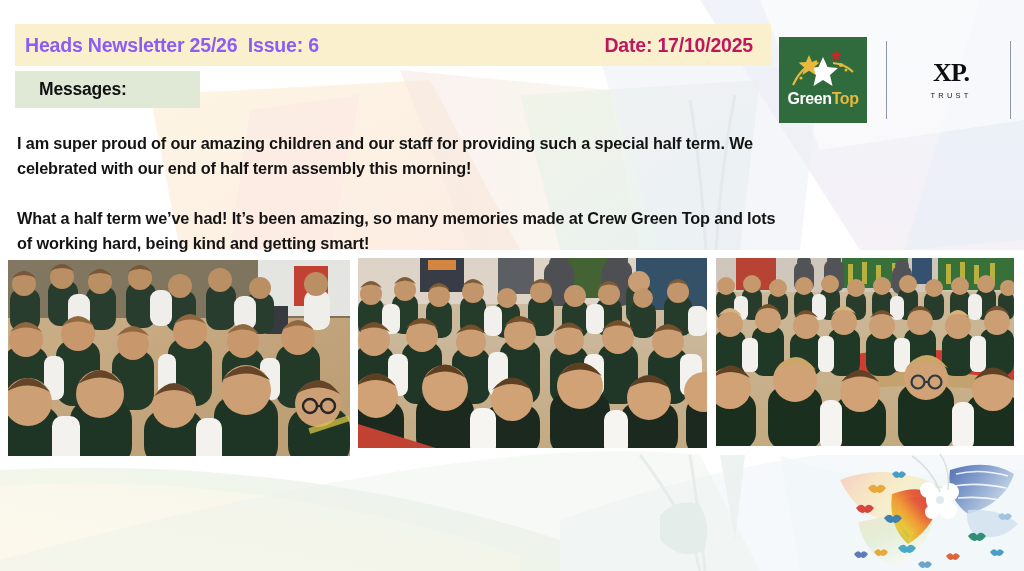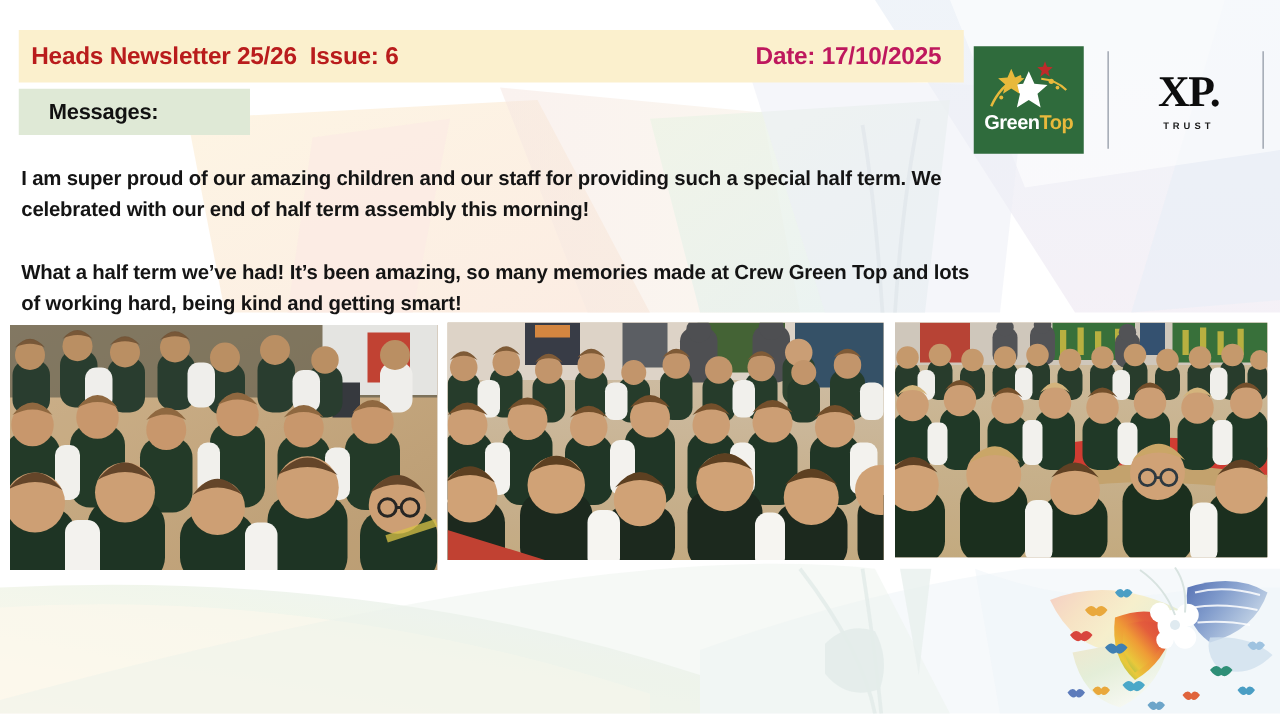--- a/index.html
+++ b/index.html
@@ -32,21 +32,21 @@
     width: 756px;
     height: 42px;
     background: #fbf0cd;
     display: flex;
     align-items: center;
     padding: 0 14px 0 10px;
   }
   .header-title {
     font-size: 19.5px;
     font-weight: bold;
-    color: #b91c1c;
+    color: #8b5cf6;
     letter-spacing: -0.2px;
     white-space: pre;
   }
   .header-date {
     margin-left: auto;
     font-size: 19.5px;
     font-weight: bold;
     color: #be185d;
     letter-spacing: -0.2px;
     padding-right: 4px;
@@ -128,30 +128,30 @@
   .divider-2 { margin-left: 17px; }
 
   .xp-logo {
     flex: none;
     margin-left: 22px;
     width: 84px;
     text-align: center;
   }
   .xp-mark {
     font-family: "Liberation Serif", serif;
-    font-size: 35px;
+    font-size: 26px;
     font-weight: bold;
     color: #0d0d0d;
     line-height: 1;
     letter-spacing: -1px;
   }
   .xp-trust {
     margin-top: 5px;
     font-size: 7.5px;
-    font-weight: bold;
+    font-weight: normal;
     letter-spacing: 3.2px;
     color: #1a1a1a;
   }
 
   
   .photo {
     position: absolute;
     overflow: hidden;
     background: #cdbda8;
   }

